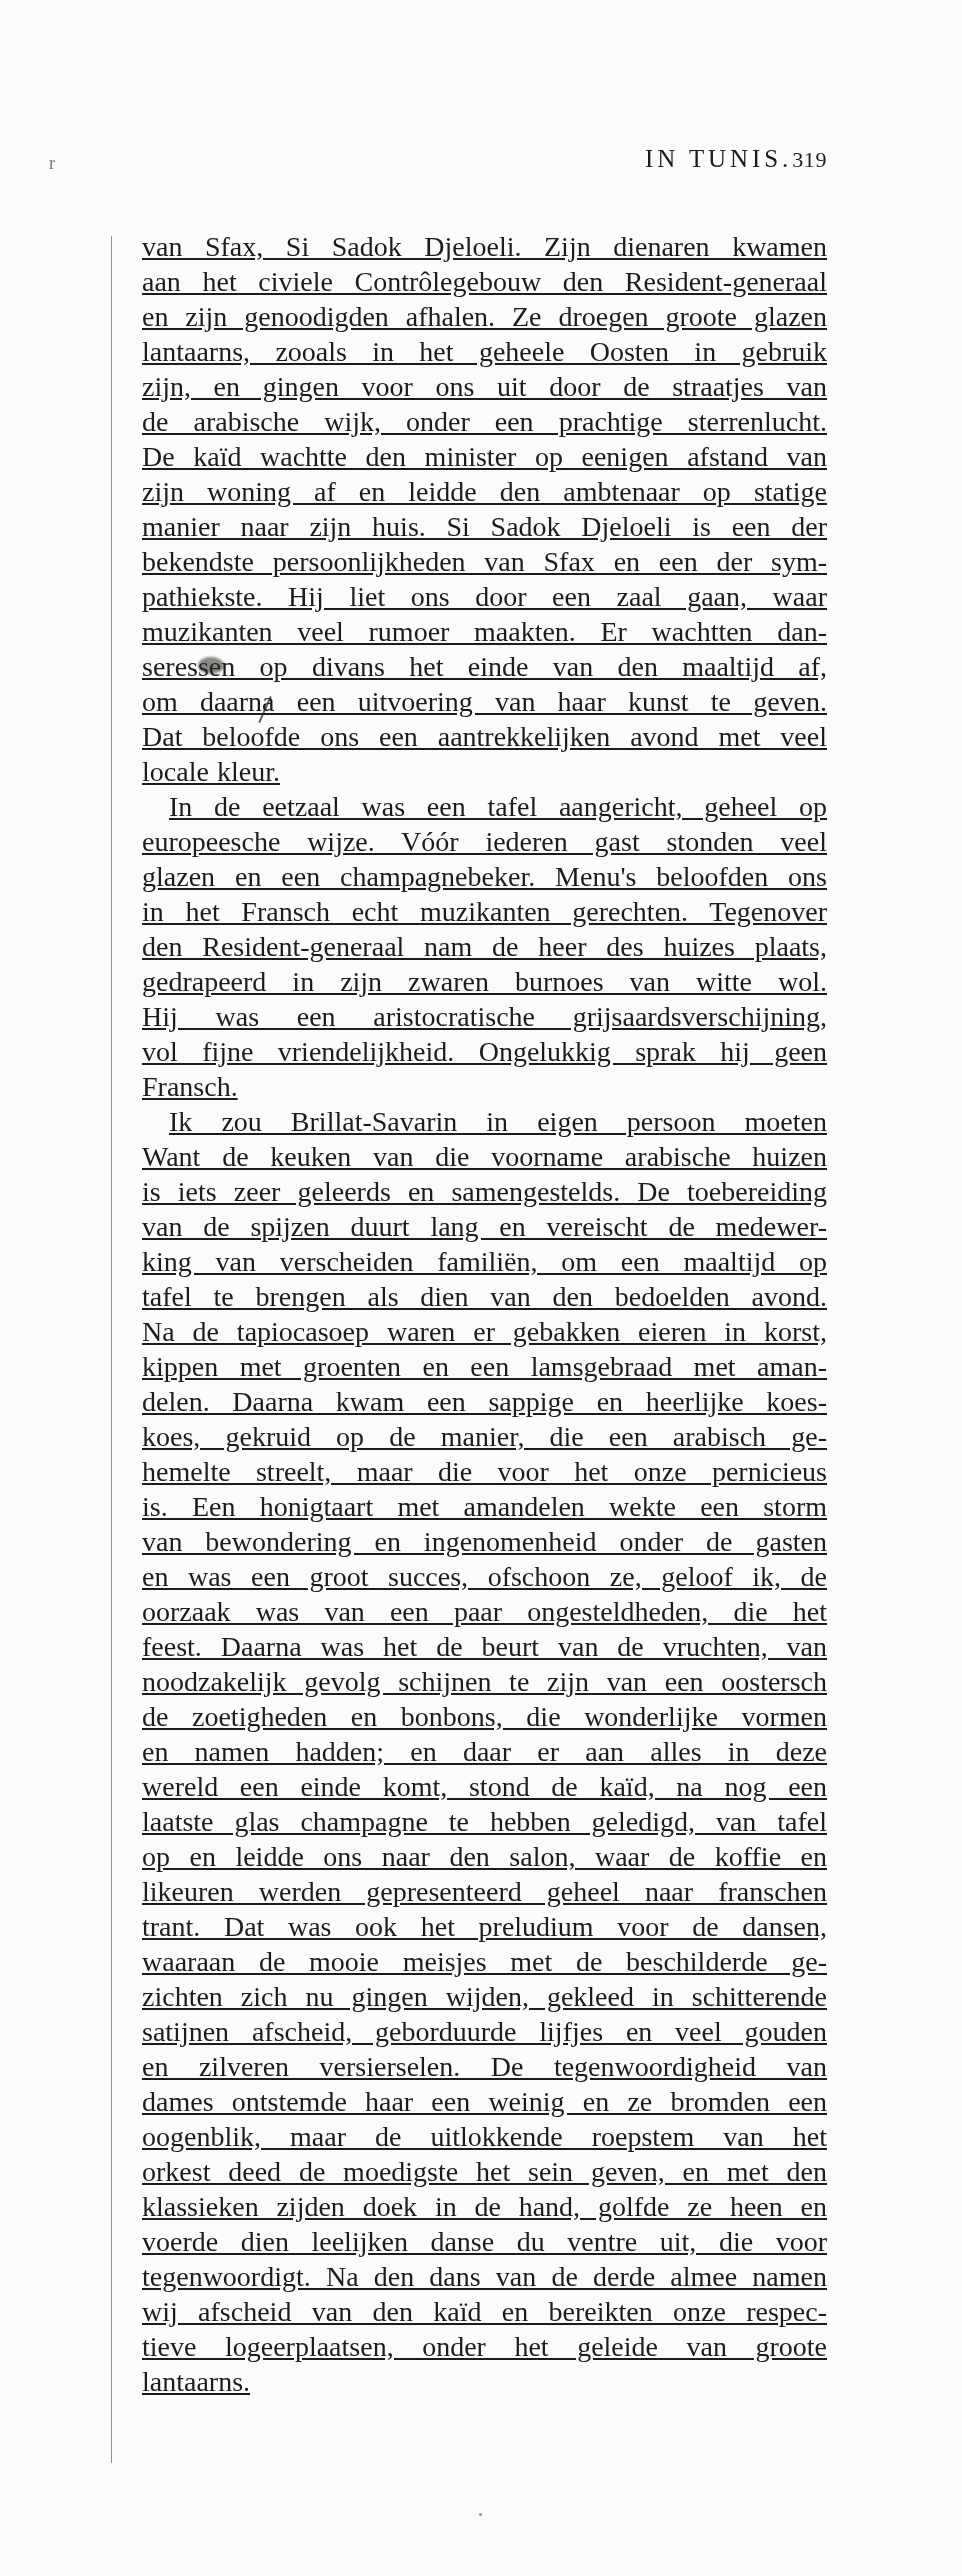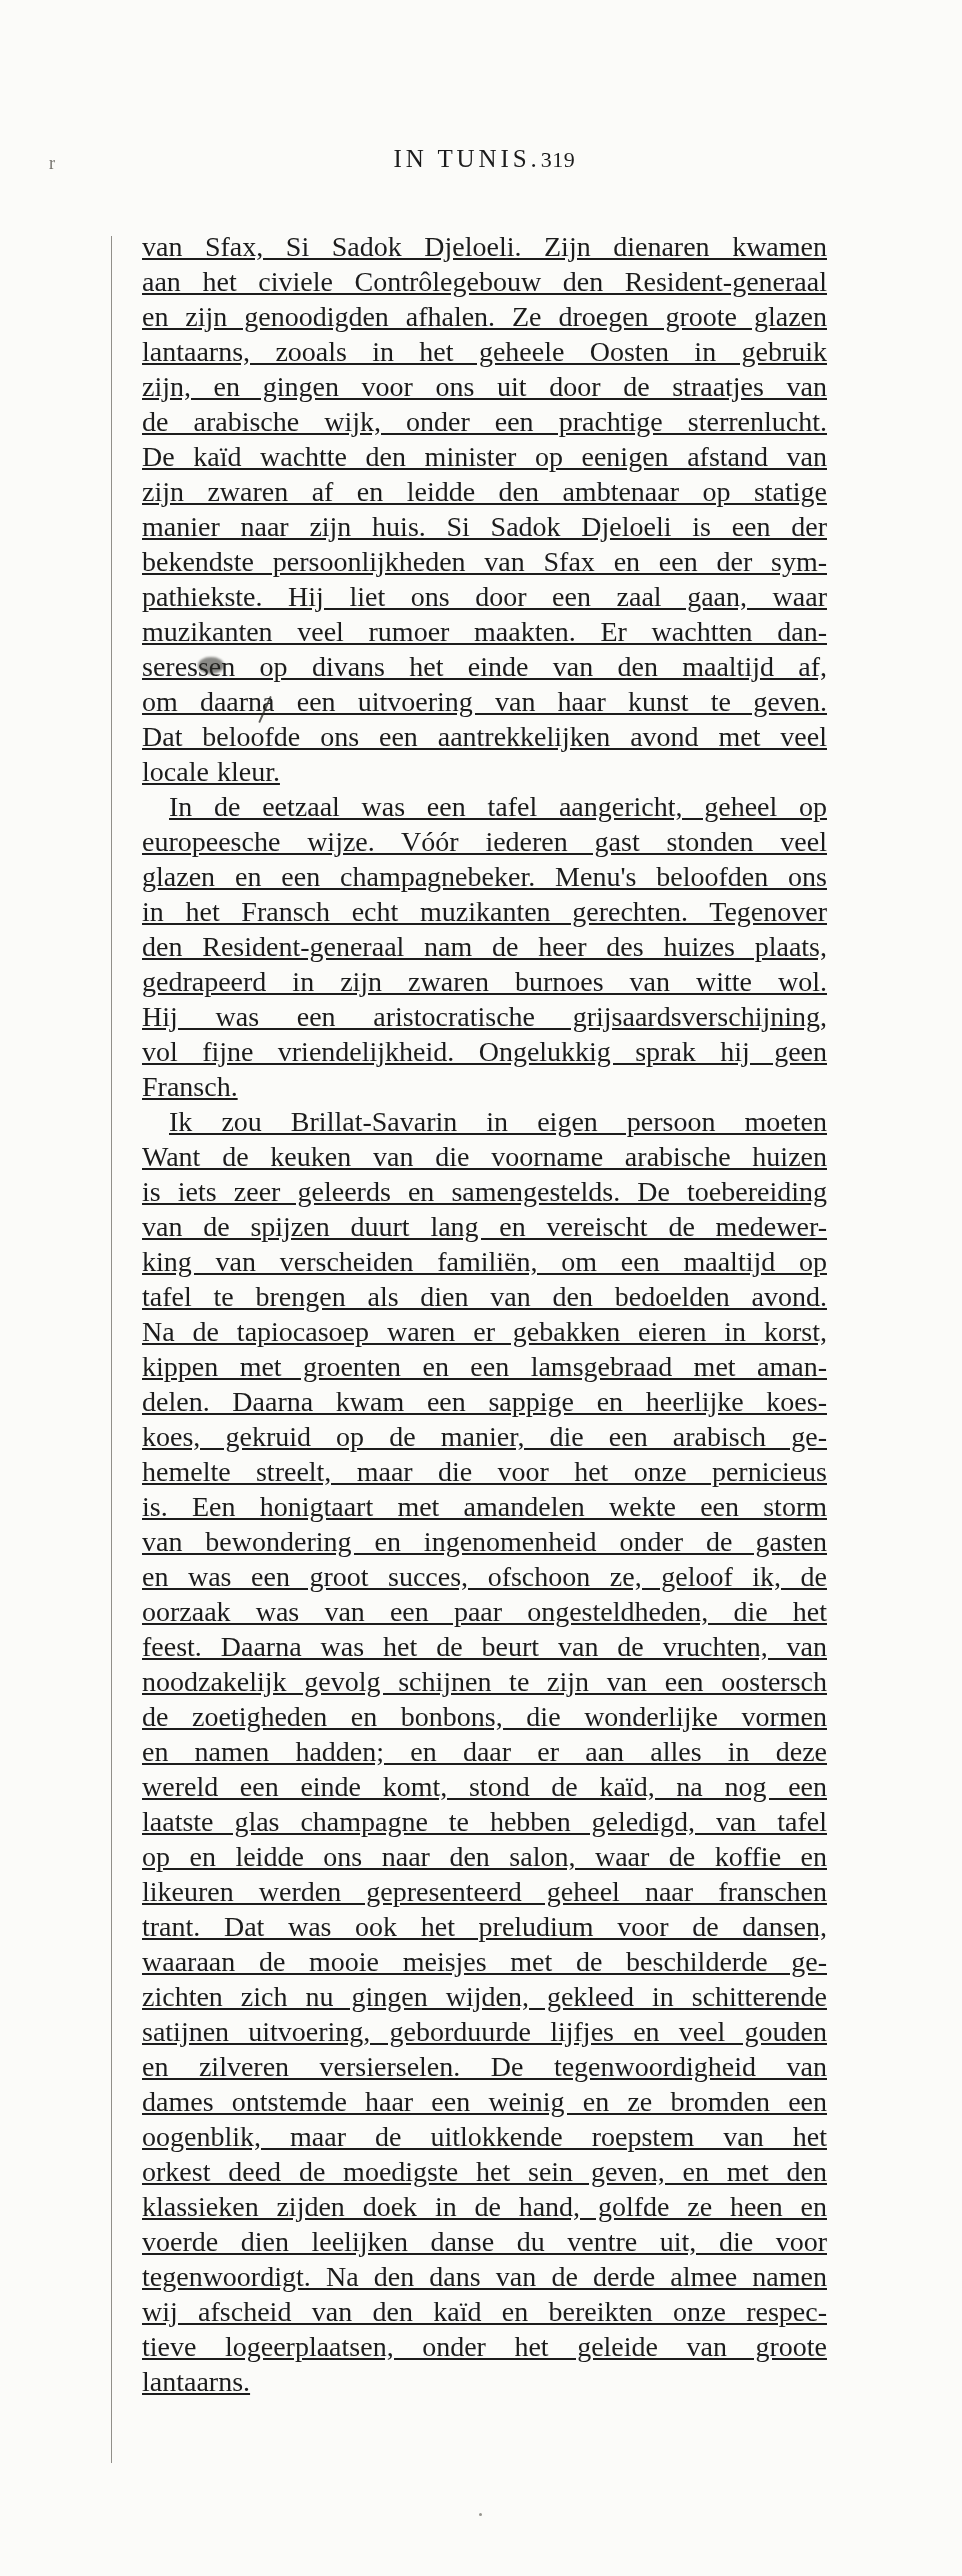--- a/index.html
+++ b/index.html
@@ -19,21 +19,21 @@
     position: absolute;
     inset: 0;
   }
   
   .running-head {
     position: absolute;
     left: 142px;
     top: 145px;
     width: 685px;
     display: flex;
-    justify-content: center;
+    justify-content: flex-end;
     align-items: baseline;
   }
   .head-title {
     font-size: 25px;
     letter-spacing: 3.9px;
     color: #1c1c1c;
   }
   .page-num {
     font-size: 22px;
     letter-spacing: 0.6px;
@@ -127,21 +127,21 @@
 
   <main class="text-block" id="text-block">
       <div class="paragraph">
         <div class="line">van Sfax, Si Sadok Djeloeli. Zijn dienaren kwamen</div>
         <div class="line">aan het civiele Contrôlegebouw den Resident-generaal</div>
         <div class="line">en zijn genoodigden afhalen. Ze droegen groote glazen</div>
         <div class="line">lantaarns, zooals in het geheele Oosten in gebruik</div>
         <div class="line">zijn, en gingen voor ons uit door de straatjes van</div>
         <div class="line">de arabische wijk, onder een prachtige sterrenlucht.</div>
         <div class="line">De kaïd wachtte den minister op eenigen afstand van</div>
-        <div class="line">zijn zwaren af en leidde den ambtenaar op statige</div>
+        <div class="line">zijn woning af en leidde den ambtenaar op statige</div>
         <div class="line">manier naar zijn huis. Si Sadok Djeloeli is een der</div>
         <div class="line">bekendste persoonlijkheden van Sfax en een der sym-</div>
         <div class="line">pathiekste.  Hij liet ons door een zaal gaan, waar</div>
         <div class="line">muzikanten veel rumoer maakten. Er wachtten dan-</div>
         <div class="line">seressen op divans het einde van den maaltijd af,</div>
         <div class="line">om daarna een uitvoering van haar kunst te geven.</div>
         <div class="line">Dat beloofde ons een aantrekkelijken avond met veel</div>
         <div class="line last-line">locale kleur.</div>
       </div>
       <div class="paragraph">
@@ -175,21 +175,21 @@
         <div class="line">noodzakelijk gevolg schijnen te zijn van een oostersch</div>
         <div class="line">de zoetigheden en bonbons, die wonderlijke vormen</div>
         <div class="line">en namen hadden; en daar er aan alles in deze</div>
         <div class="line">wereld een einde komt, stond de kaïd, na nog een</div>
         <div class="line">laatste glas champagne te hebben geledigd, van tafel</div>
         <div class="line">op en leidde ons naar den salon, waar de koffie en</div>
         <div class="line">likeuren werden gepresenteerd geheel naar franschen</div>
         <div class="line">trant.  Dat was ook het preludium voor de dansen,</div>
         <div class="line">waaraan de mooie meisjes met de beschilderde ge-</div>
         <div class="line">zichten zich nu gingen wijden, gekleed in schitterende</div>
-        <div class="line">satijnen uitvoering, geborduurde lijfjes en veel gouden</div>
+        <div class="line">satijnen afscheid, geborduurde lijfjes en veel gouden</div>
         <div class="line">en zilveren versierselen.  De tegenwoordigheid van</div>
         <div class="line">dames ontstemde haar een weinig en ze bromden een</div>
         <div class="line">oogenblik, maar de uitlokkende roepstem van het</div>
         <div class="line">orkest deed de moedigste het sein geven, en met den</div>
         <div class="line">klassieken zijden doek in de hand, golfde ze heen en</div>
         <div class="line">voerde dien leelijken danse du ventre uit, die voor</div>
         <div class="line">tegenwoordigt. Na den dans van de derde almee namen</div>
         <div class="line">wij afscheid van den kaïd en bereikten onze respec-</div>
         <div class="line">tieve logeerplaatsen, onder het geleide van groote</div>
         <div class="line last-line">lantaarns.</div>

